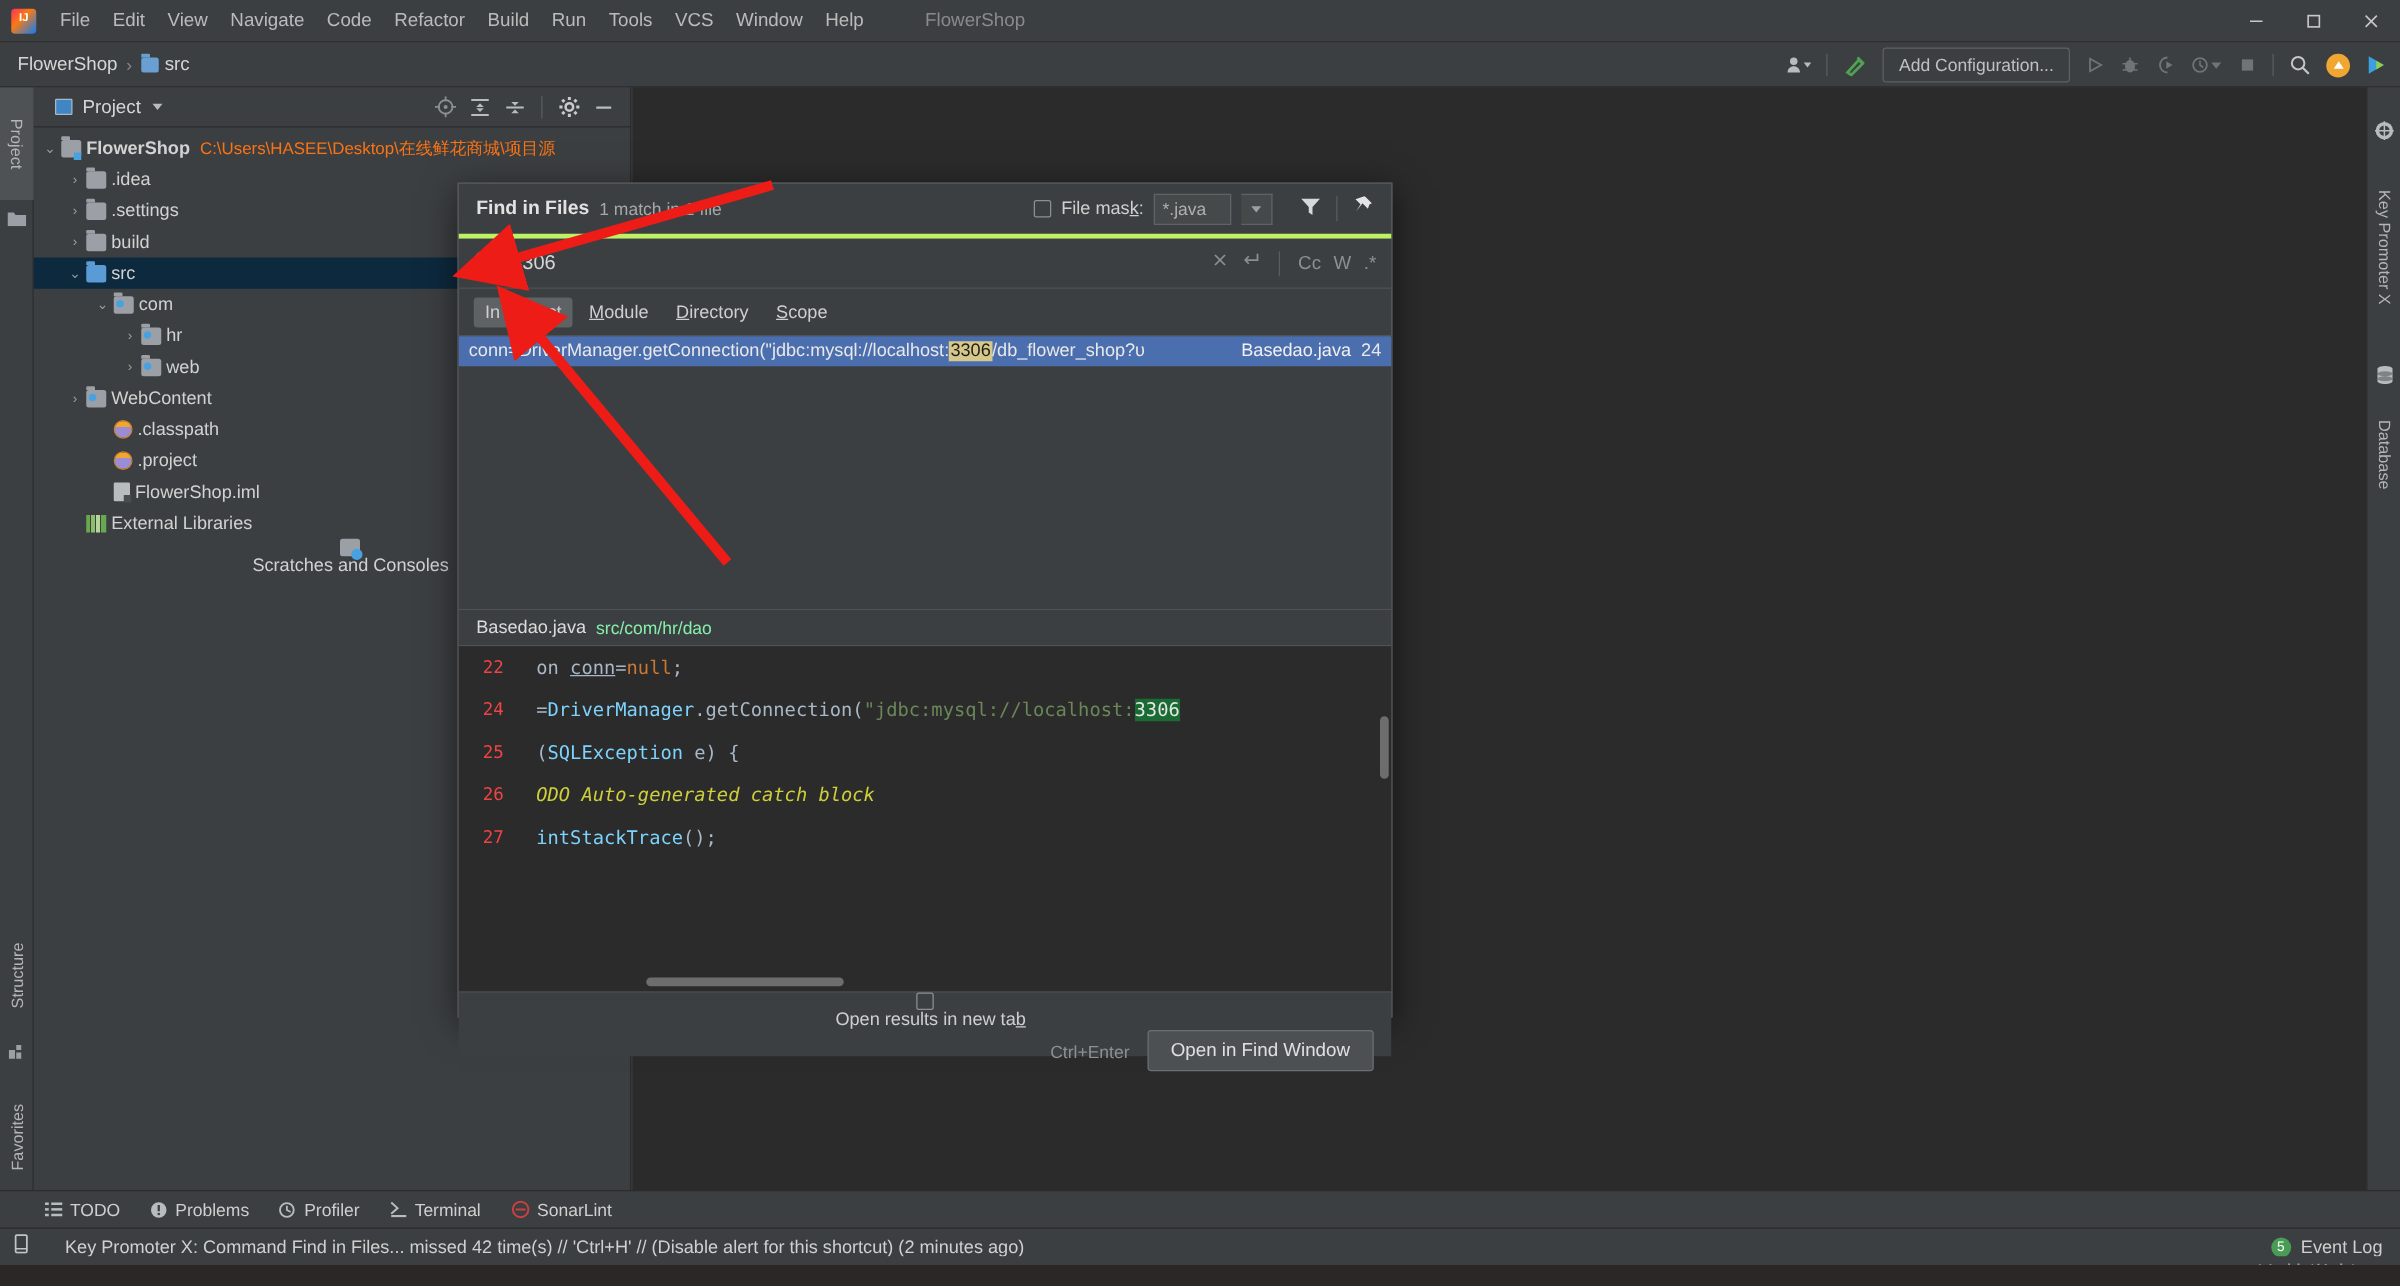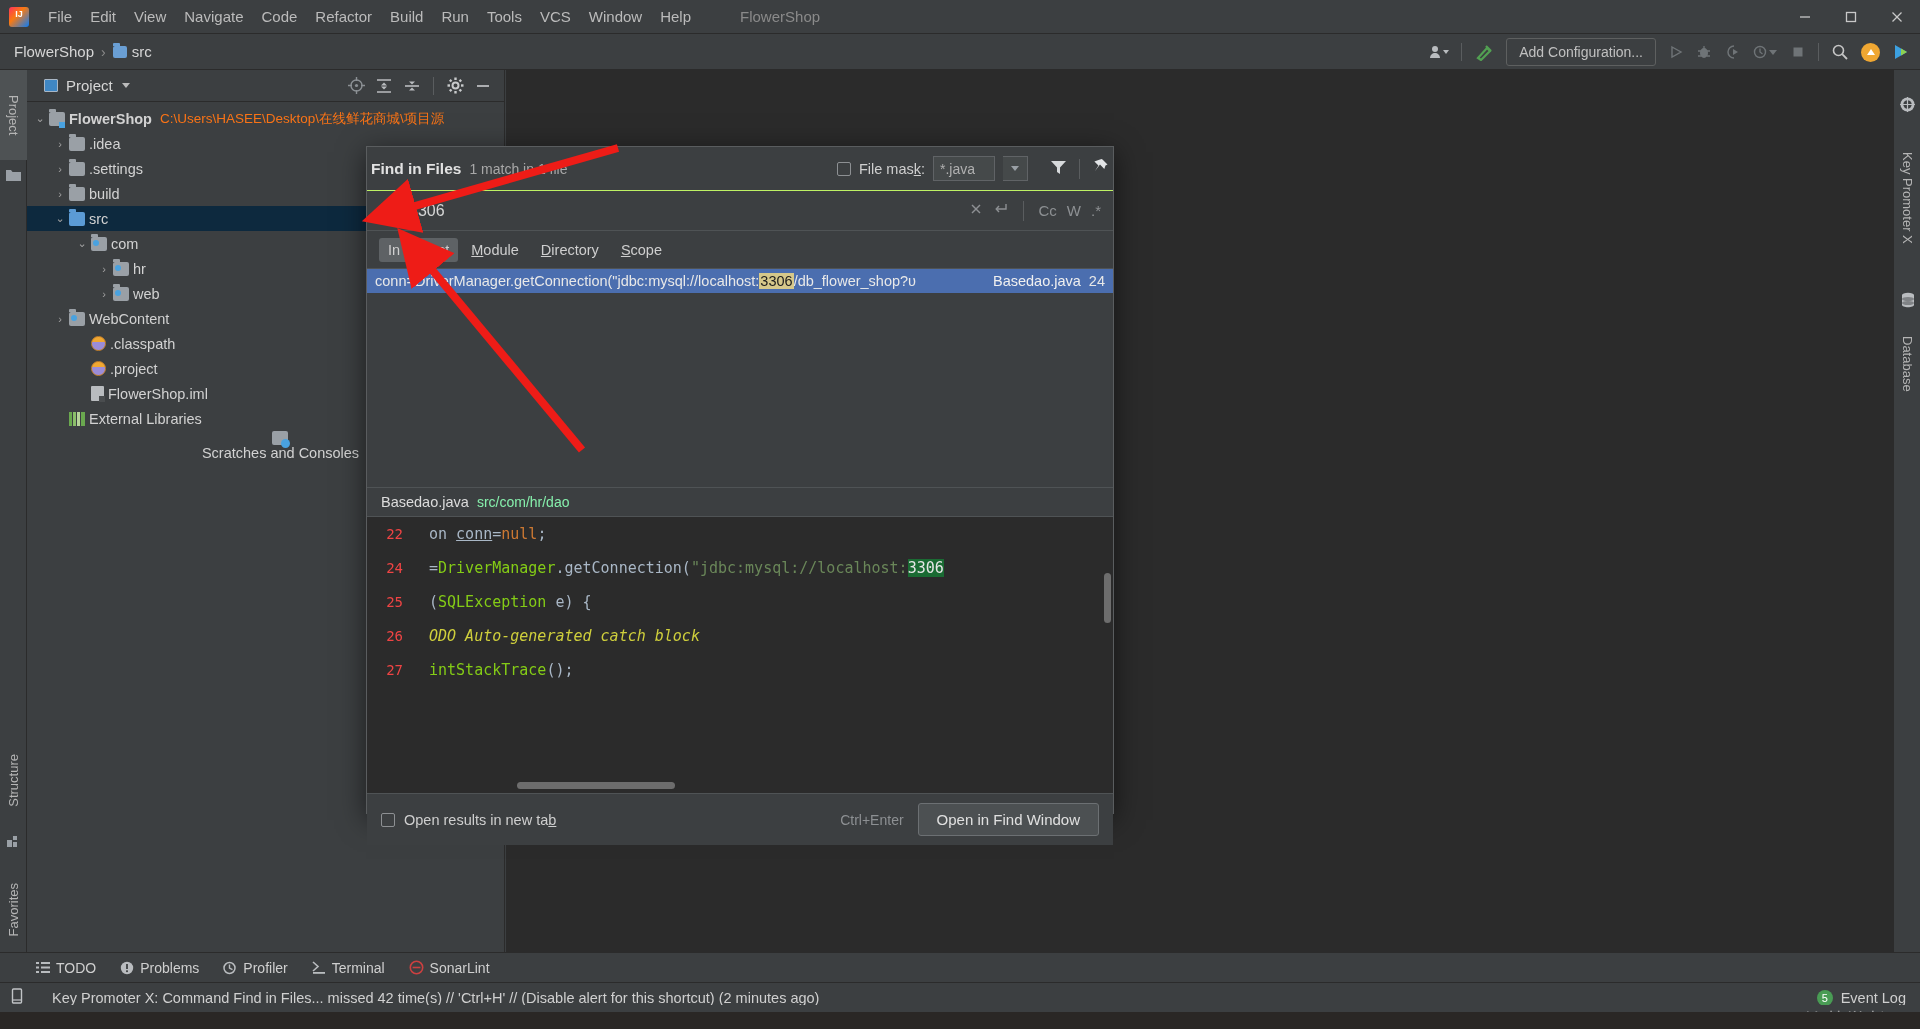--- a/index.html
+++ b/index.html
@@ -125,22 +125,22 @@
     background: #2b2b2b;
   }
 
   
   .dialog {
     position: absolute; left: 366px; top: 146px; width: 748px; height: 668px;
     background: #3c3f41; border: 1px solid #5a5d5f;
     box-shadow: 0 6px 26px rgba(0,0,0,.55);
   }
   .dlg-head {
-    height: 44px; display: flex; align-items: center; padding: 0 4px;
-    border-bottom: 1px solid #bef264;
+    height: 44px; display: flex; align-items: center; padding: 0 14px;
+    border-bottom: 4px solid #bef264;
   }
   .dlg-title { font-size: 15.5px; color: #e2e2e2; font-weight: bold; }
   .dlg-sub { font-size: 14px; color: #a8a8a8; margin-left: 8px; }
   .dlg-head-right { margin-left: auto; display: flex; align-items: center; gap: 8px; }
   .cbx { width: 14px; height: 14px; border: 1px solid #8d9093; border-radius: 2px; background: #3c3f41; flex:none;}
   .lbl { font-size: 14.5px; color: #cfcfcf; }
   .lbl u { text-decoration: underline; }
   .maskfield {
     width: 62px; height: 25px; border: 1px solid #606366; background: #45494a;
     font-size: 14px; color: #b0b0b0; display: flex; align-items: center; padding-left: 6px;
@@ -184,38 +184,38 @@
   .prev-path { color: #86efac; margin-left: 8px; font-size: 14px; }
 
   .code {
     height: 276px; background: #2b2b2b; position: relative; overflow: hidden;
     font-family: "DejaVu Sans Mono", monospace; font-size: 15px;
   }
   .cline { height: 34px; display: flex; align-items: center; white-space: nowrap; }
   .gut { width: 48px; text-align: right; padding-right: 12px; color: #ef4444; font-size: 14px; flex:none; }
   .ctext { padding-left: 14px; color: #a9b7c6; }
   .k-orange { color: #cc7832; }
-  .k-red { color: #84cc16; }
+  .k-red { color: #7dd3fc; }
   .k-str { color: #6a8759; }
   .k-com { color: #cfcf3c; font-style: italic; }
   .k-white { color: #a9b7c6; }
   .k-under { text-decoration: underline; }
   .k-mark { background: #1a6b33; color: #e6e6e6; }
   .hscroll {
     position: absolute; bottom: 4px; left: 150px; width: 158px; height: 7px;
     background: #6d6d6d; border-radius: 4px;
   }
   .vscroll {
     position: absolute; right: 2px; top: 56px; width: 7px; height: 50px;
     background: #6d6d6d; border-radius: 4px;
   }
 
   .dlg-foot {
     height: 52px; display: flex; align-items: center; padding: 0 14px;
-    border-top: 1px solid #4f5355; background: #3c3f41;
+    border-top: 1px solid #4f5355; background: #3c3f41; flex-direction: column;
   }
   .foot-right { margin-left: auto; display: flex; align-items: center; gap: 14px; }
   .shortcut { font-size: 14px; color: #8d9093; }
   .primary-btn {
     font-size: 15px; color: #e0e0e0; background: #4c5052; border: 1px solid #6c7073;
     border-radius: 3px; padding: 7px 18px;
   }
 
   
   .rightstrip {

